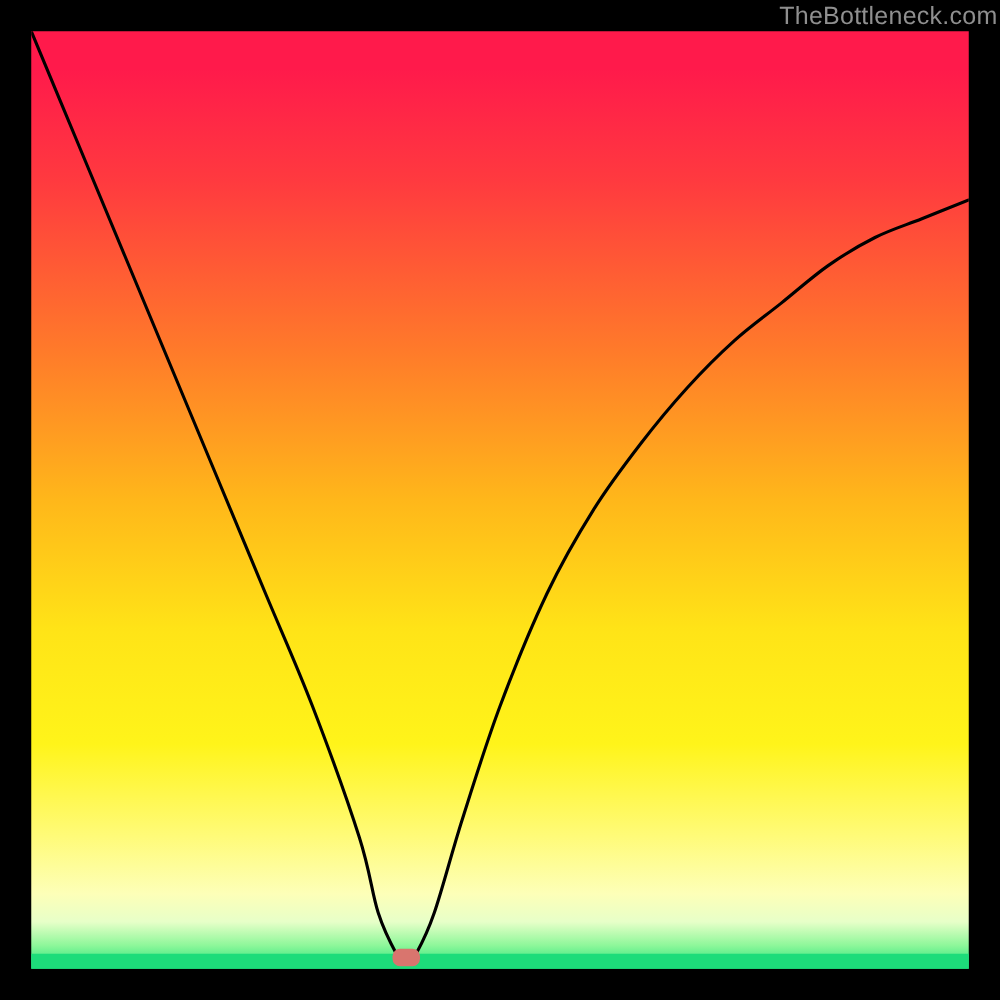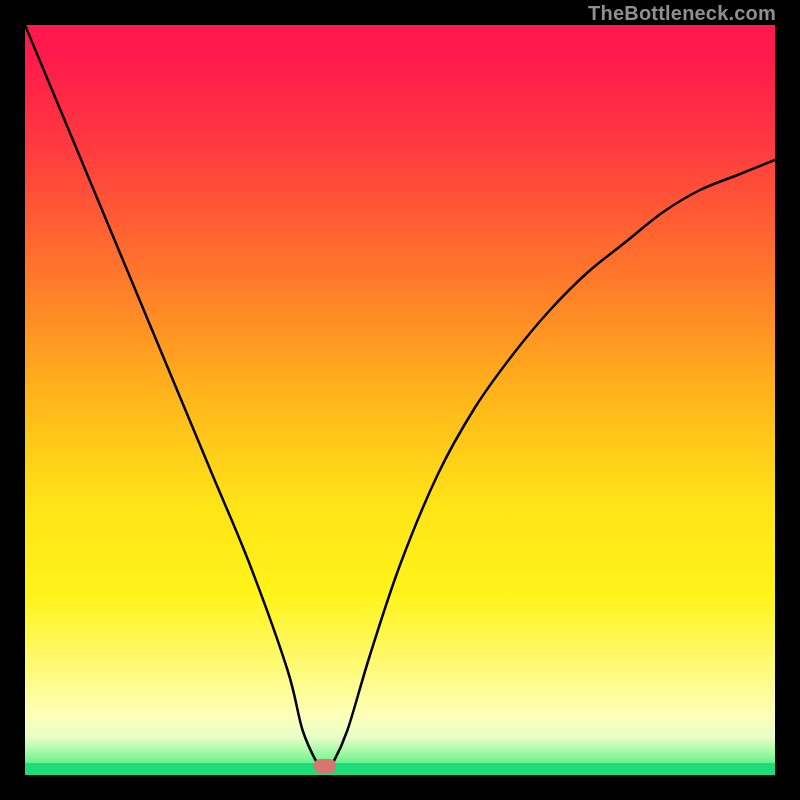--- a/index.html
+++ b/index.html
@@ -52,24 +52,24 @@
     position: absolute;
     width: 22px;
     height: 14px;
     border-radius: 6px;
     background: #d9756e;
     bottom: 2px;
   }
   .watermark {
     position: absolute;
     top: 2px;
-    right: 24px;
+    right: 2px;
     color: #8f8f8f;
     font-size: 20px;
-    font-weight: 700;
+    font-weight: 400;
     letter-spacing: 0.2px;
   }
 </style>
 </head>
 <body>
 
 <div class="watermark">TheBottleneck.com</div>
 
 <div class="frame">
 

